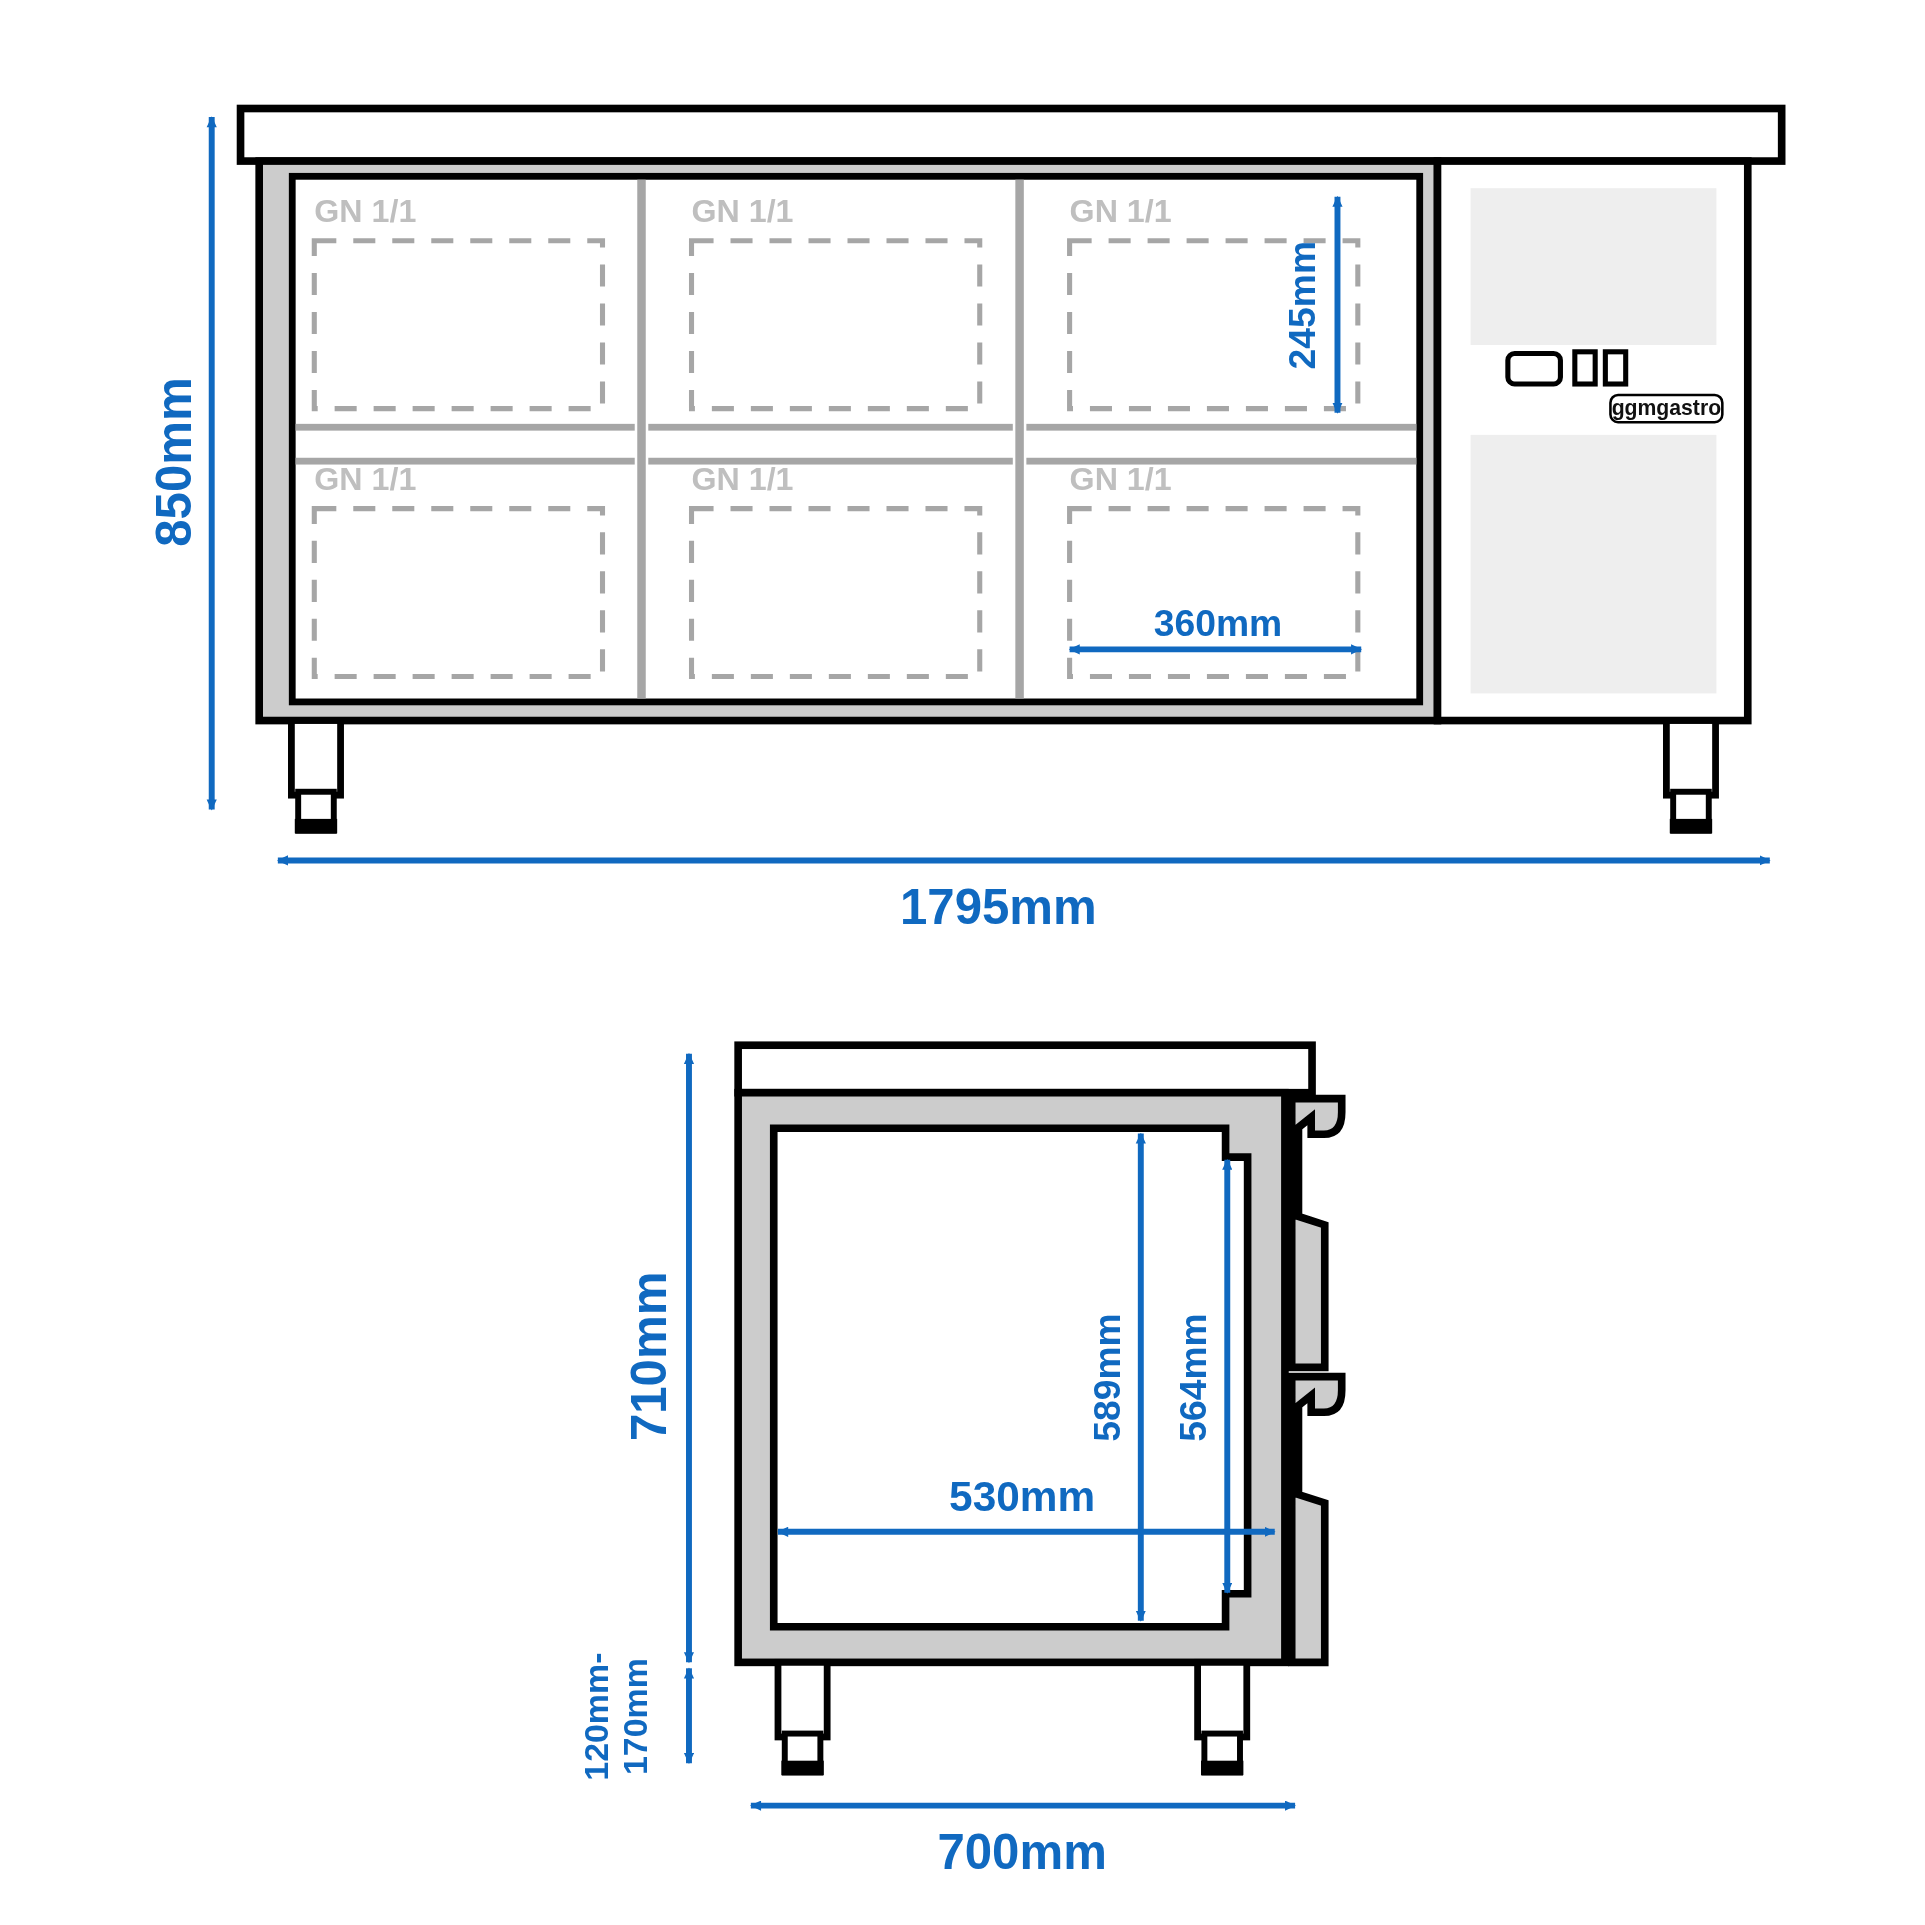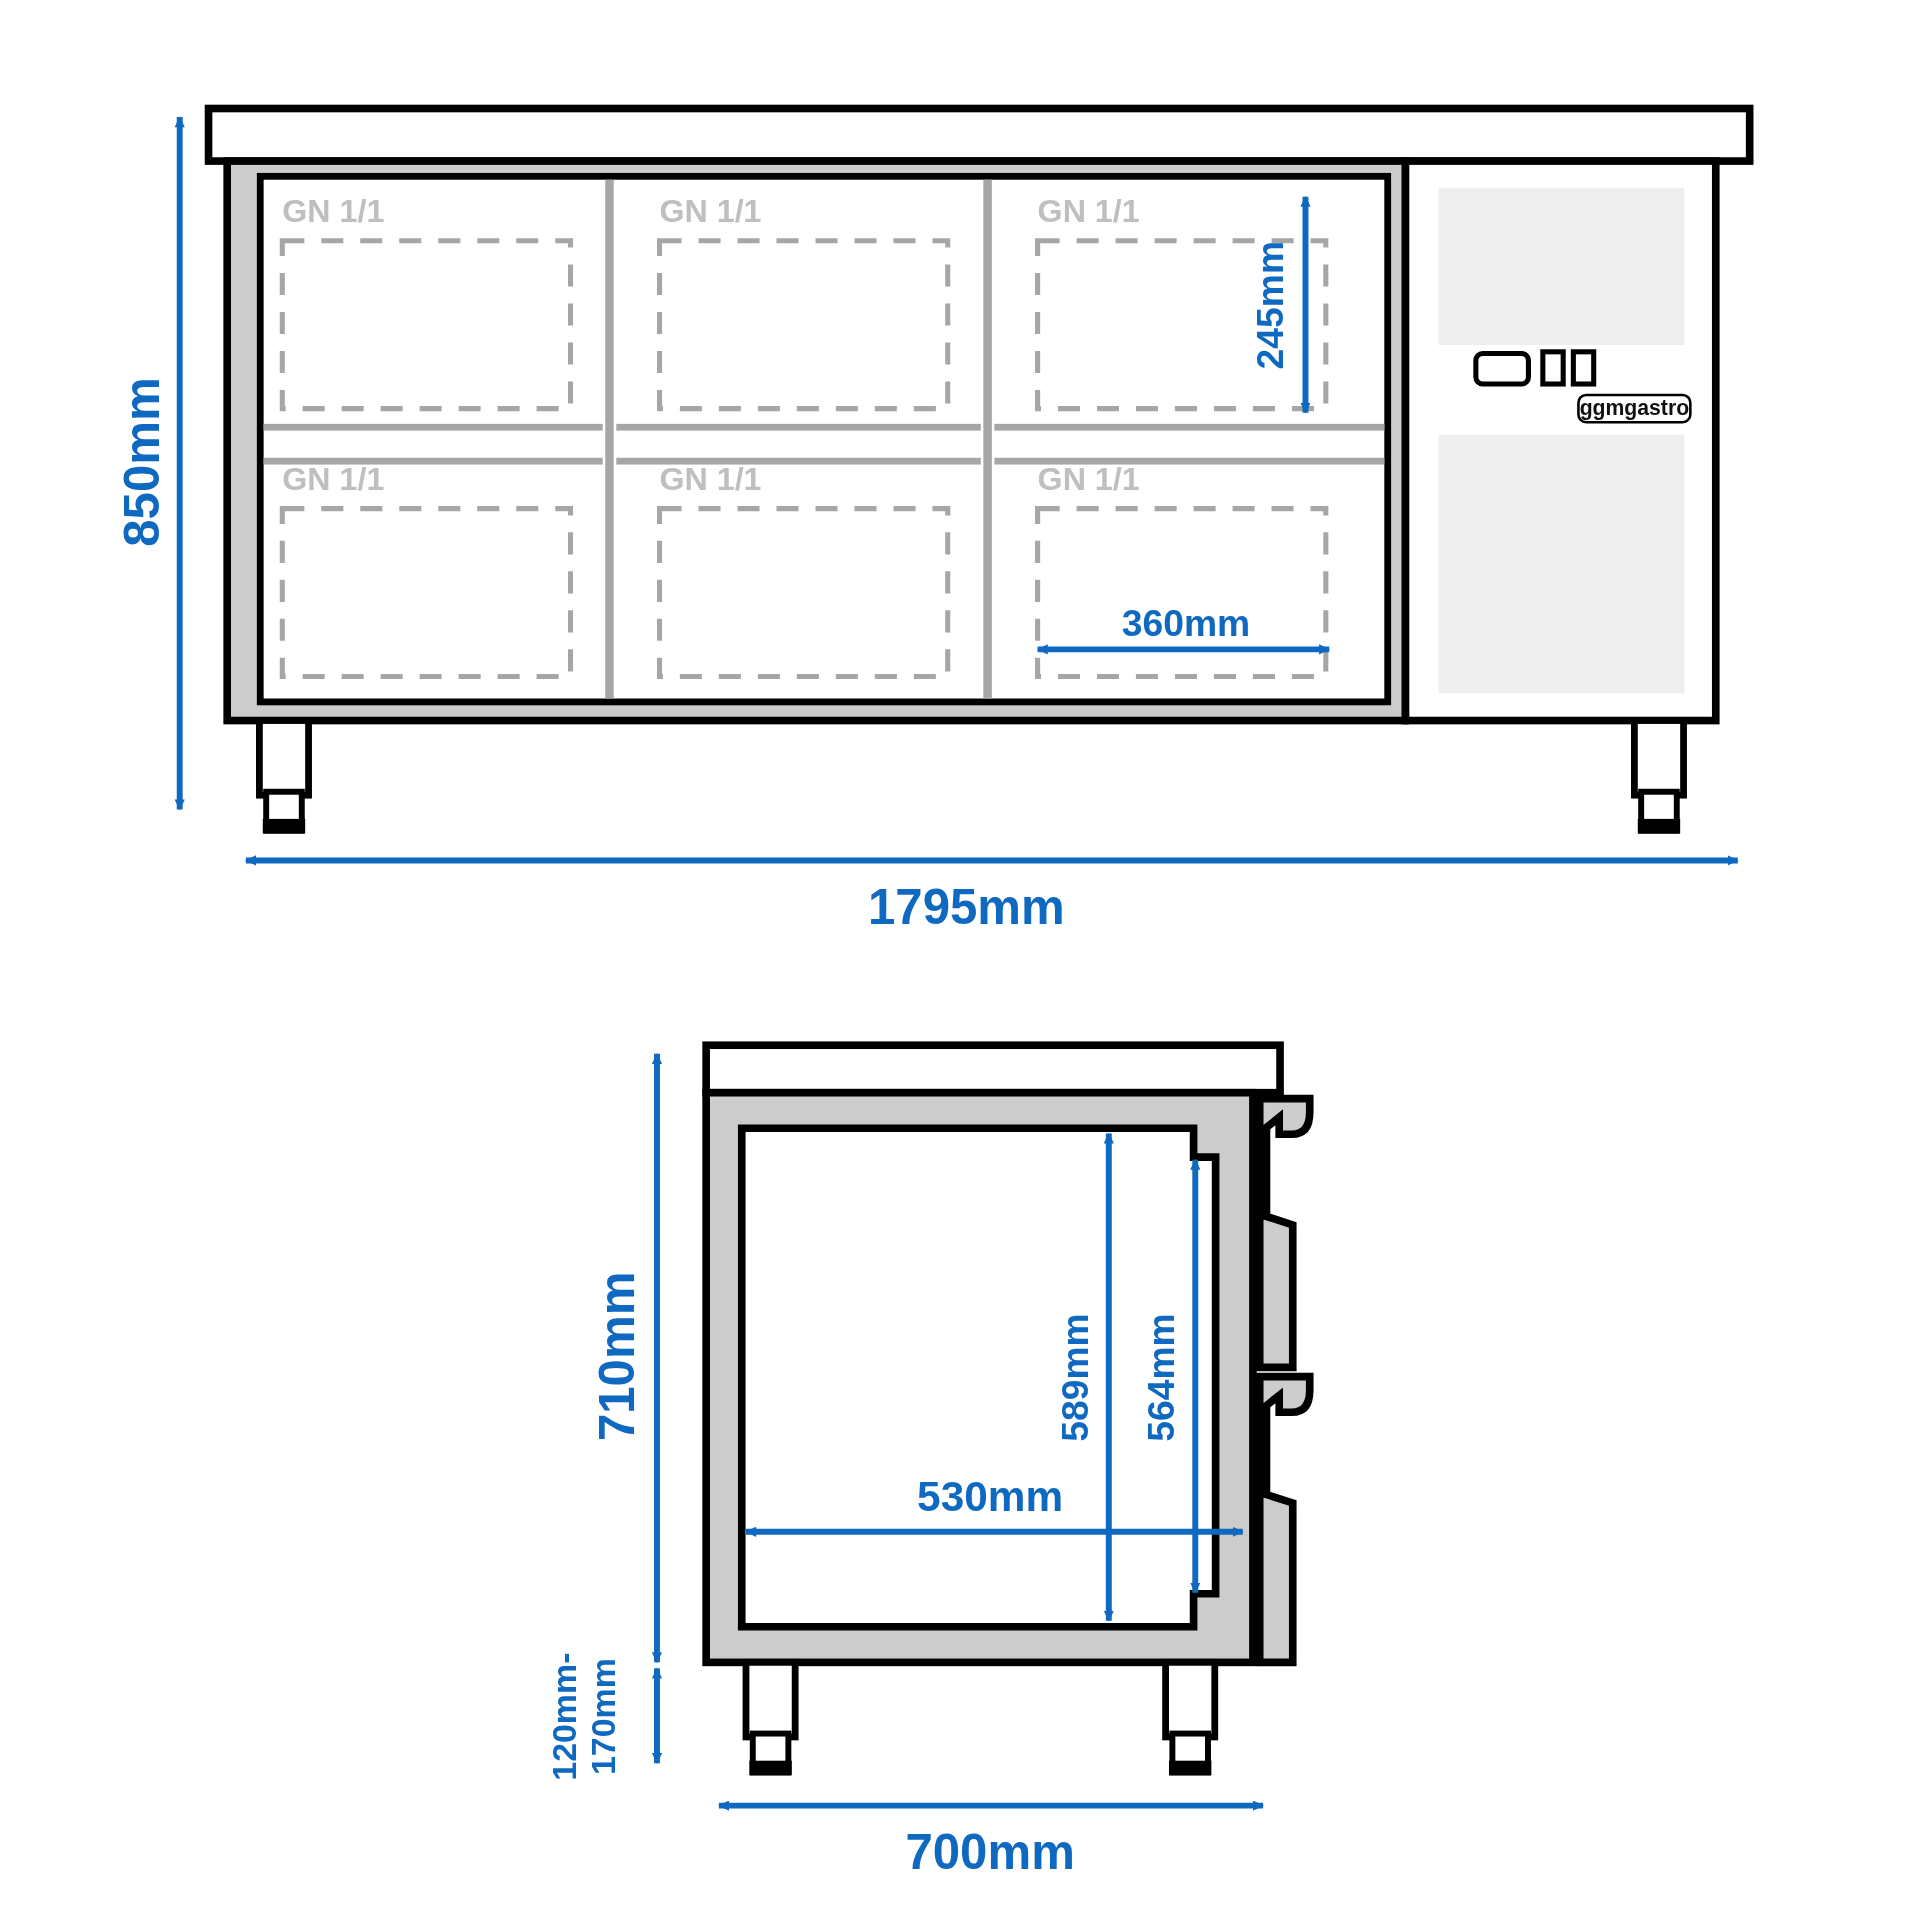--- a/index.html
+++ b/index.html
@@ -10,20 +10,21 @@
   body {
     width: 1926px;
     height: 1926px;
     font-family: "Liberation Sans", sans-serif;
     overflow: hidden;
   }
   #root {
     position: relative;
     width: 1642px;
     height: 1926px;
+    padding-left: 32px;
   }
   svg.drawing {
     display: block;
     width: 1926px;
     height: 1926px;
   }
   .dim-text {
     font-family: "Liberation Sans", sans-serif;
     font-weight: bold;
     fill: #1069C0;

